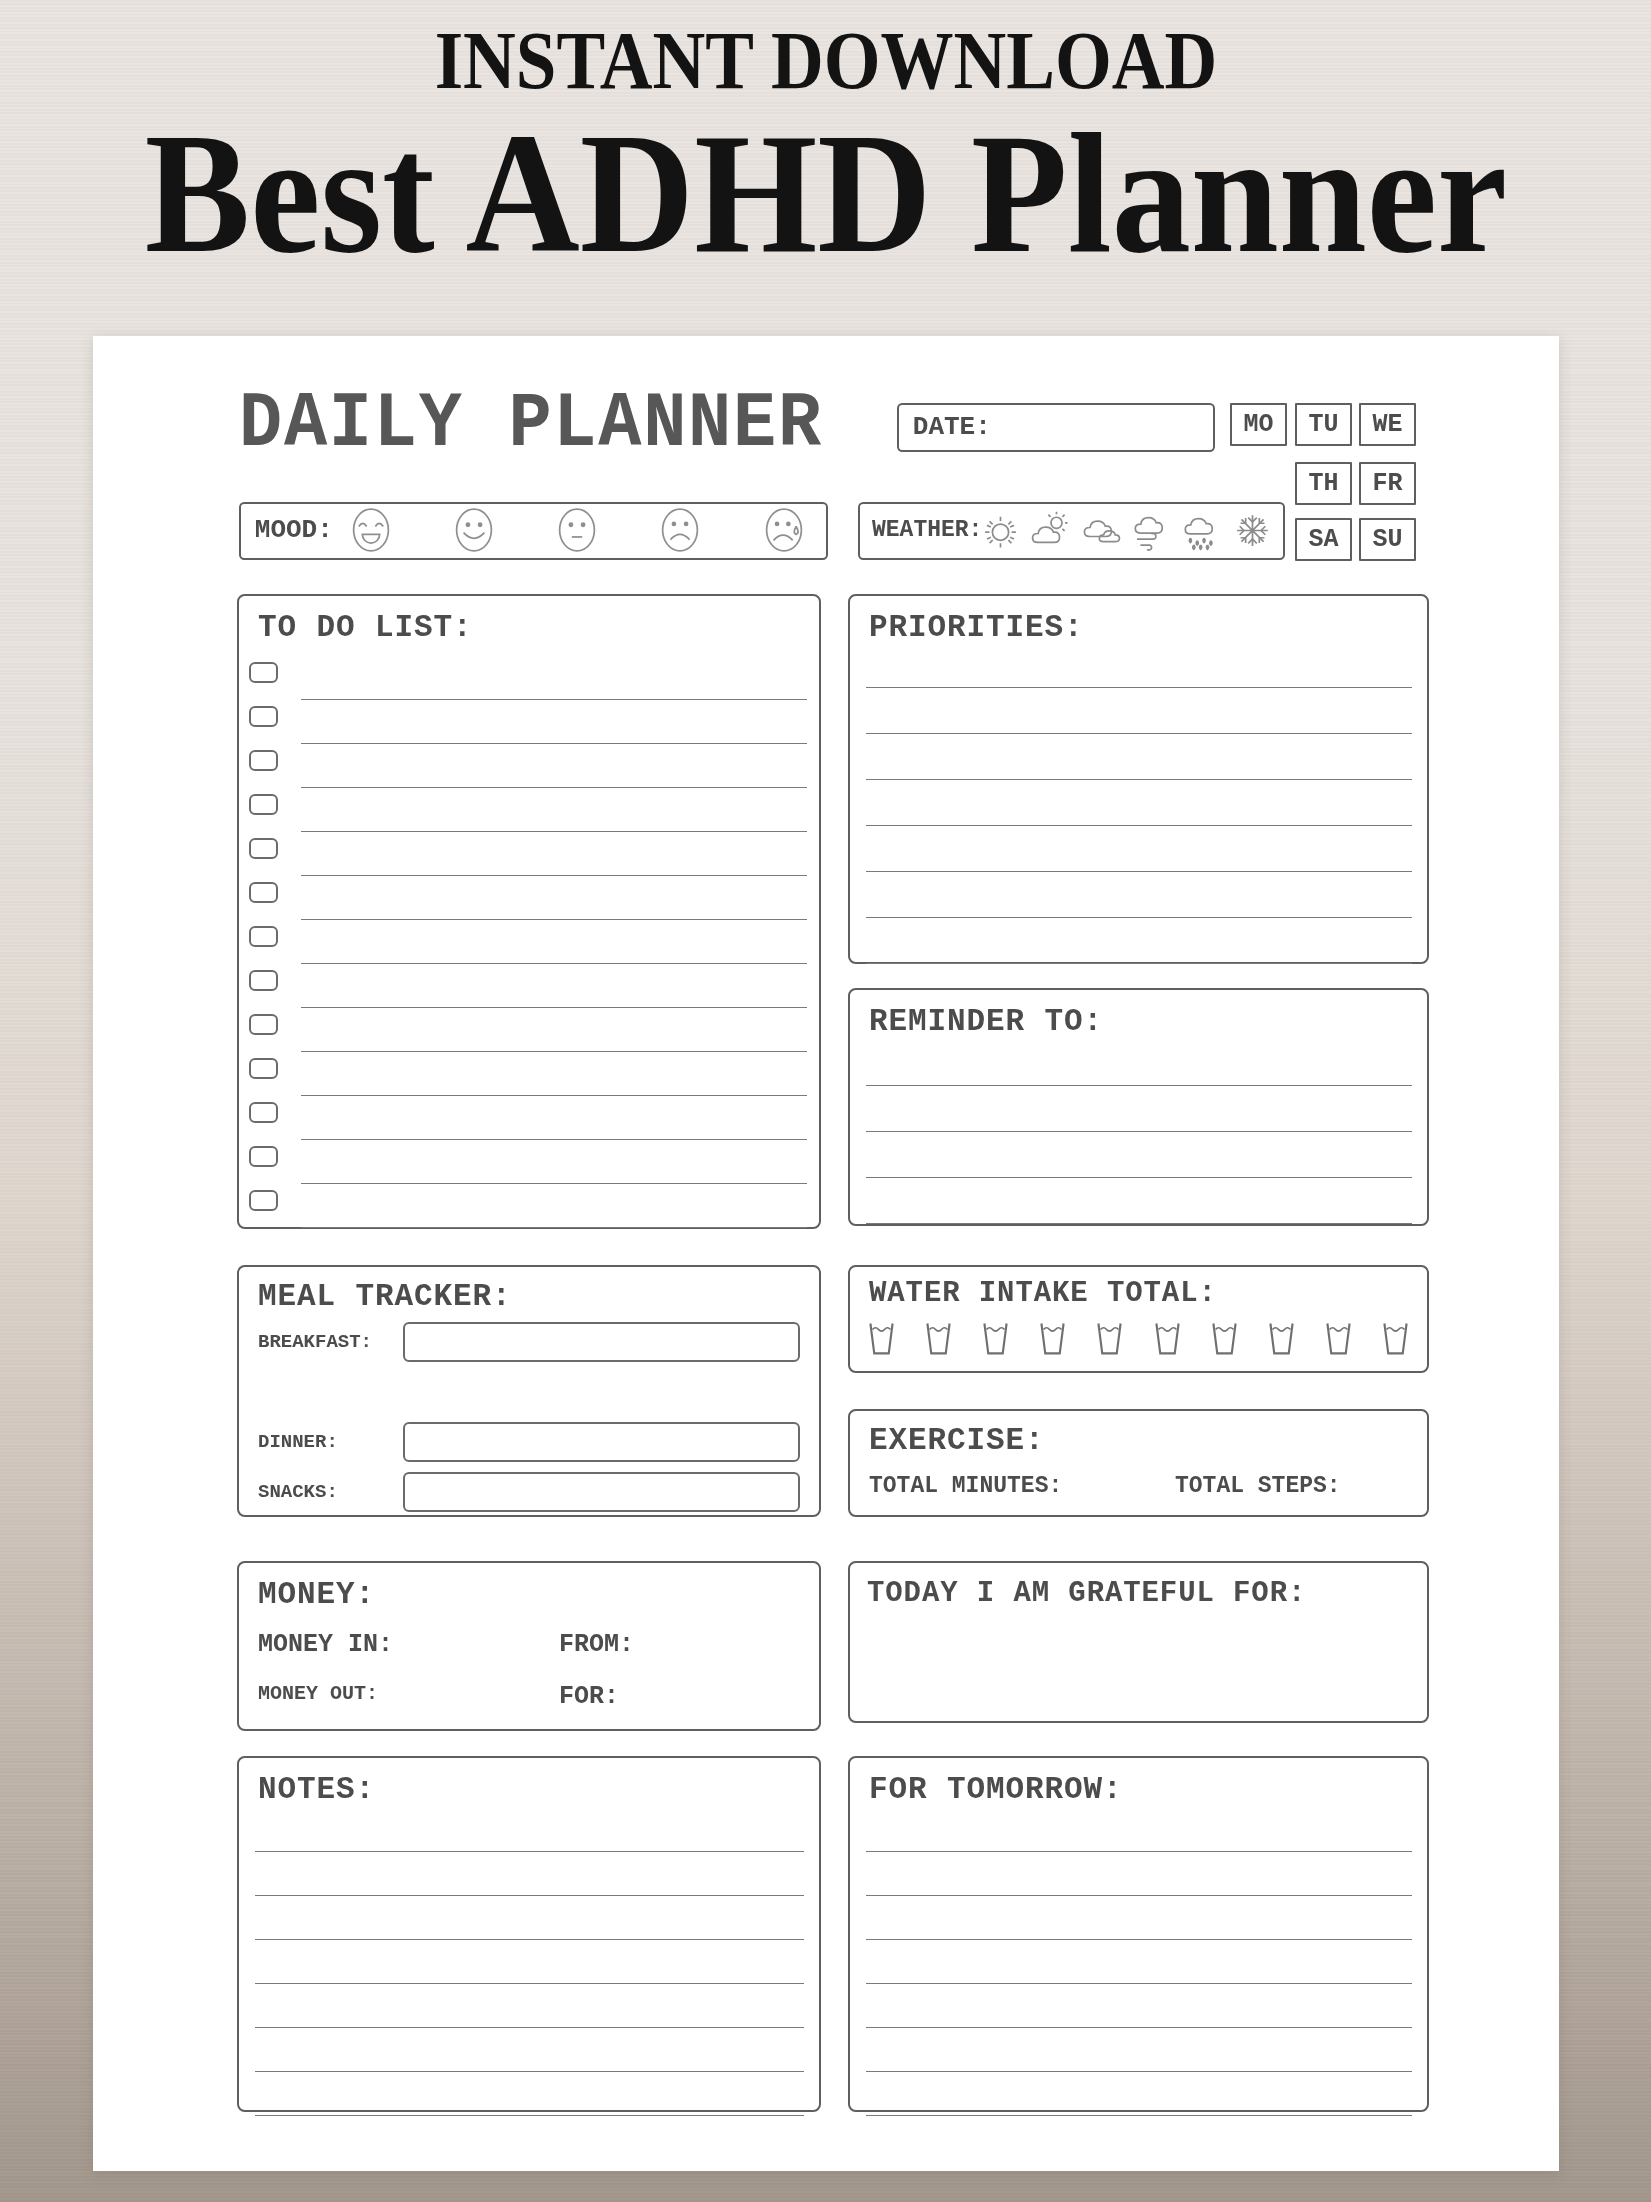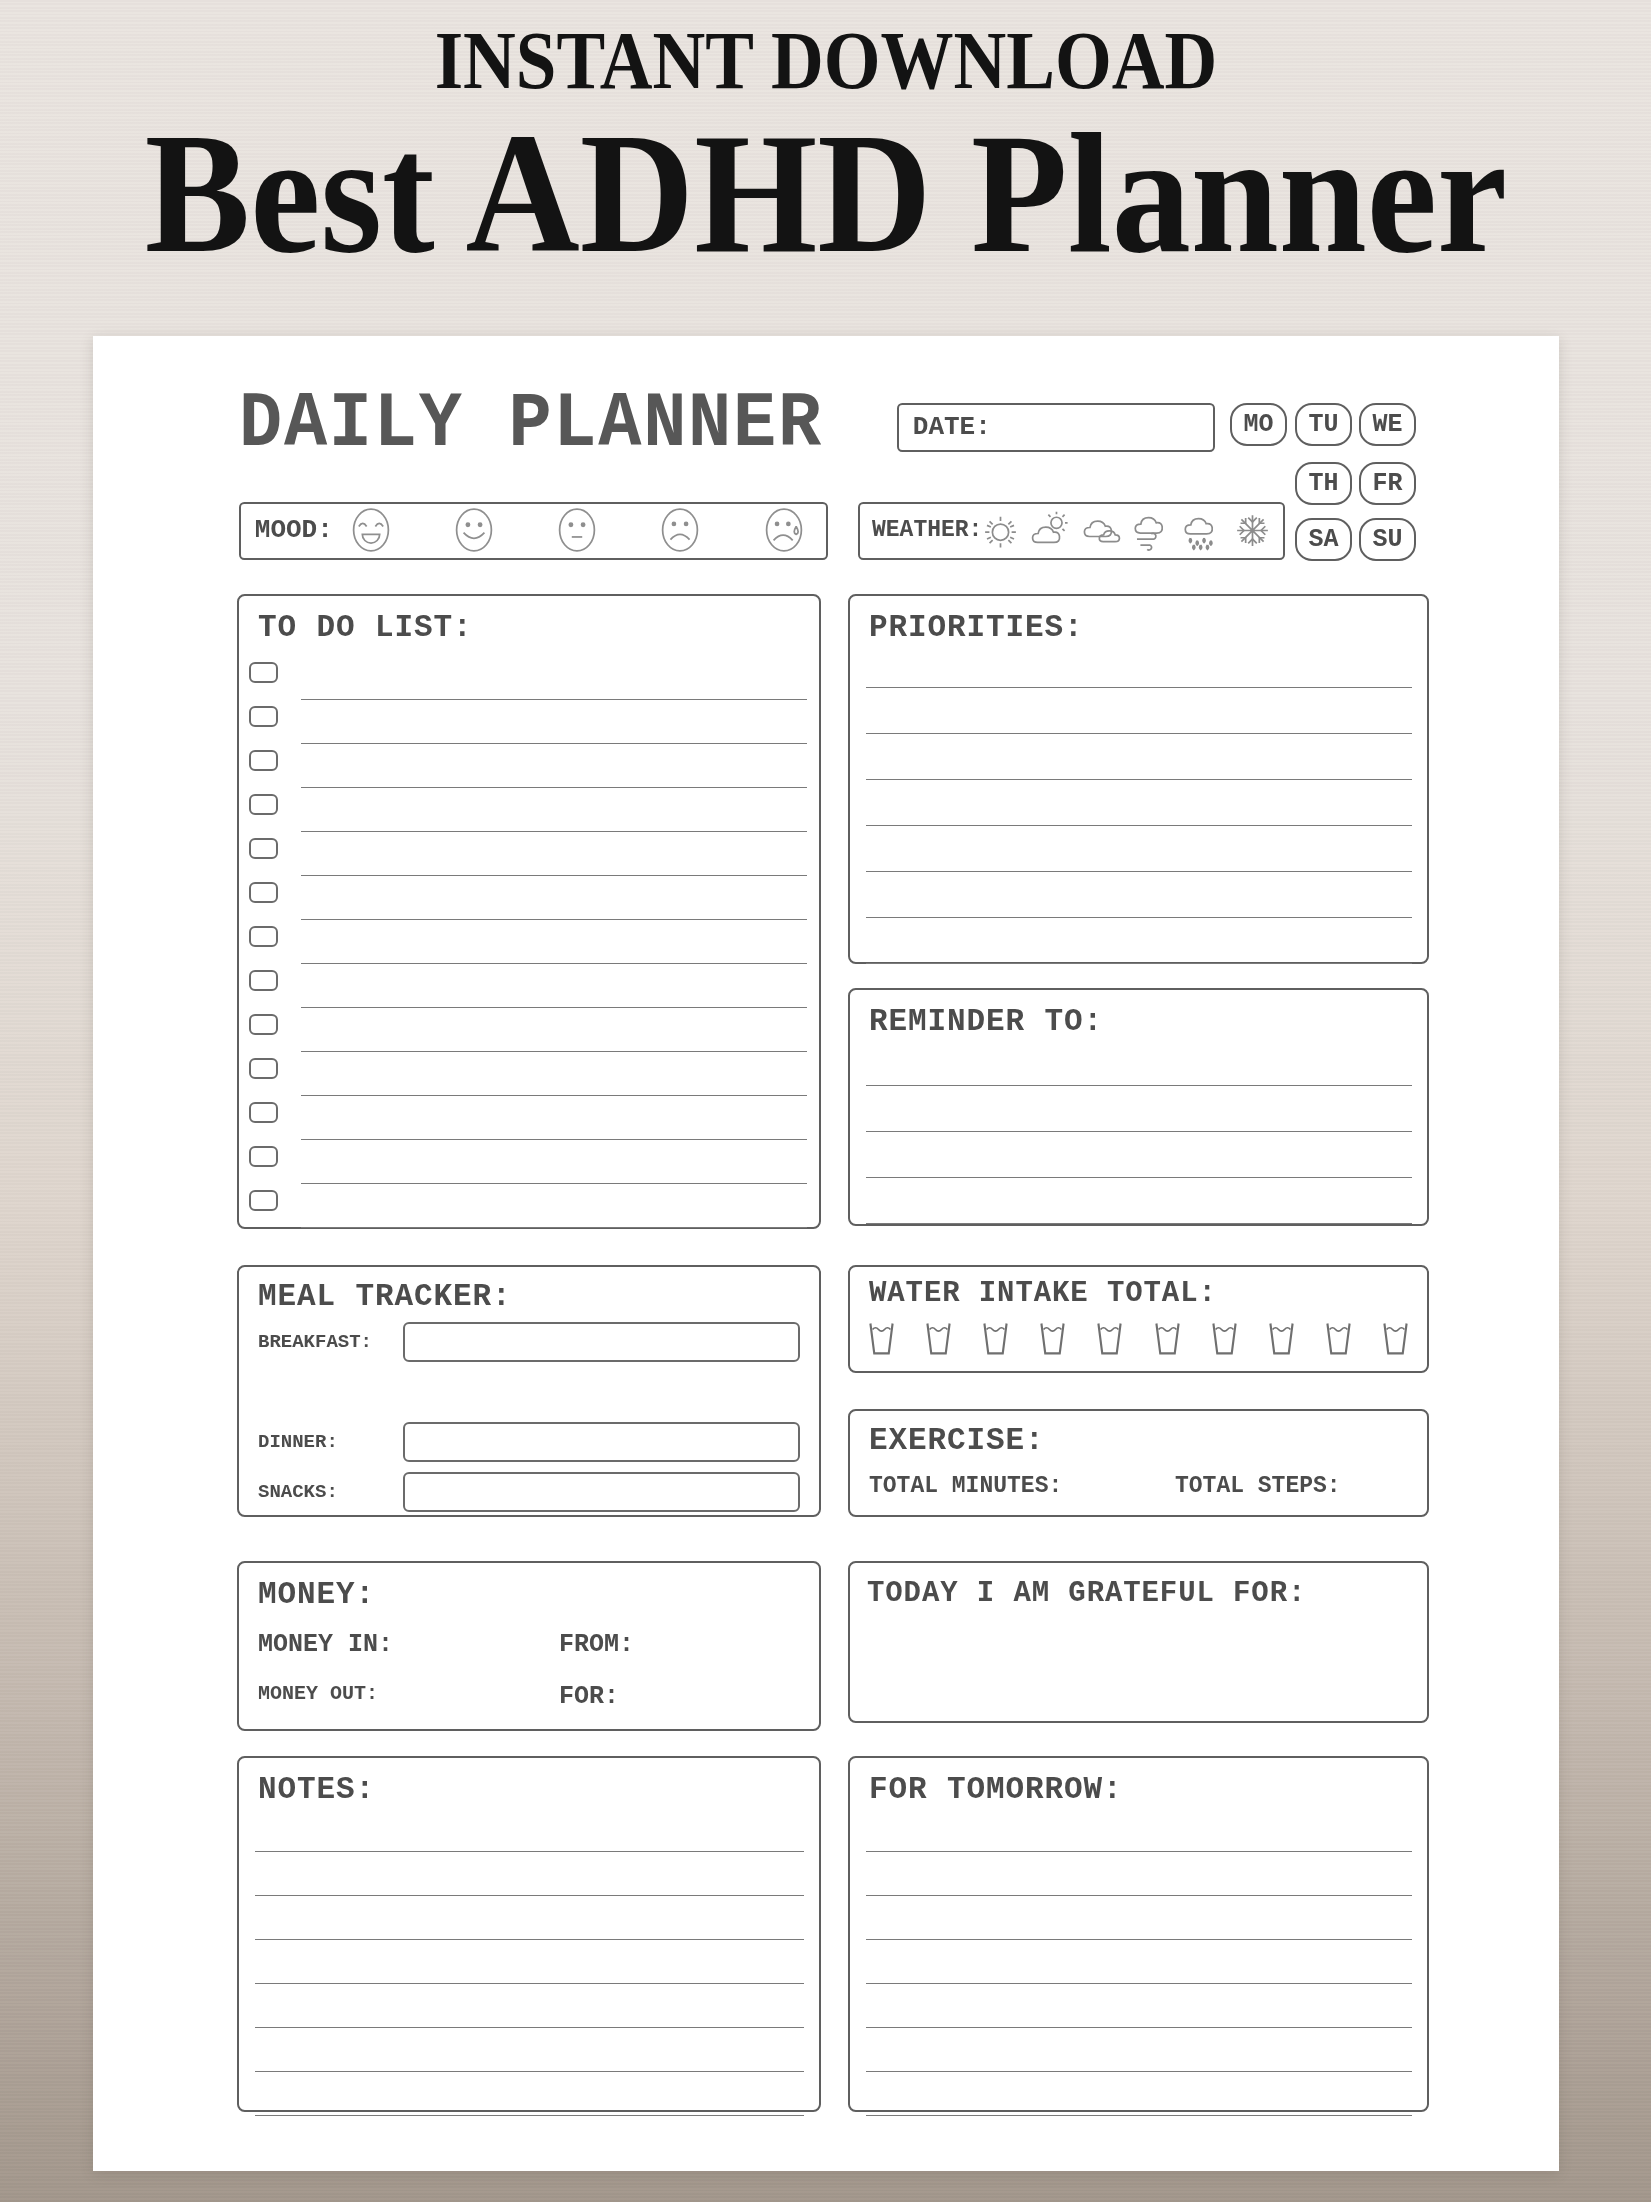--- a/index.html
+++ b/index.html
@@ -38,21 +38,21 @@
   }
   .sec-title{
     position:absolute;left:19px;top:13.8px;
     font-weight:bold;font-size:31px;color:var(--ink,#4c4c4c);letter-spacing:0.9px;white-space:nowrap;
   }
   .small-label{
     position:absolute;font-weight:bold;font-size:24px;color:var(--ink,#4c4c4c);white-space:nowrap;
   }
   .daybox{
     position:absolute;width:57px;height:43px;border:2.6px solid var(--border,#5f5f5f);
-    border-radius:17px;background:var(--page,#fff);box-sizing:border-box;
+    border-radius:1px;background:var(--page,#fff);box-sizing:border-box;
     display:flex;align-items:center;justify-content:center;
     font-weight:bold;font-size:25px;color:var(--ink,#4c4c4c);
   }
   .date-label{
     position:absolute;left:13.8px;top:0;height:44px;line-height:44px;
     font-weight:bold;font-size:26px;color:var(--ink,#4c4c4c);
   }
   .inline-label{
     position:absolute;left:13.8px;top:0;height:52px;line-height:52px;
     font-weight:bold;font-size:26px;color:var(--ink,#4c4c4c);

